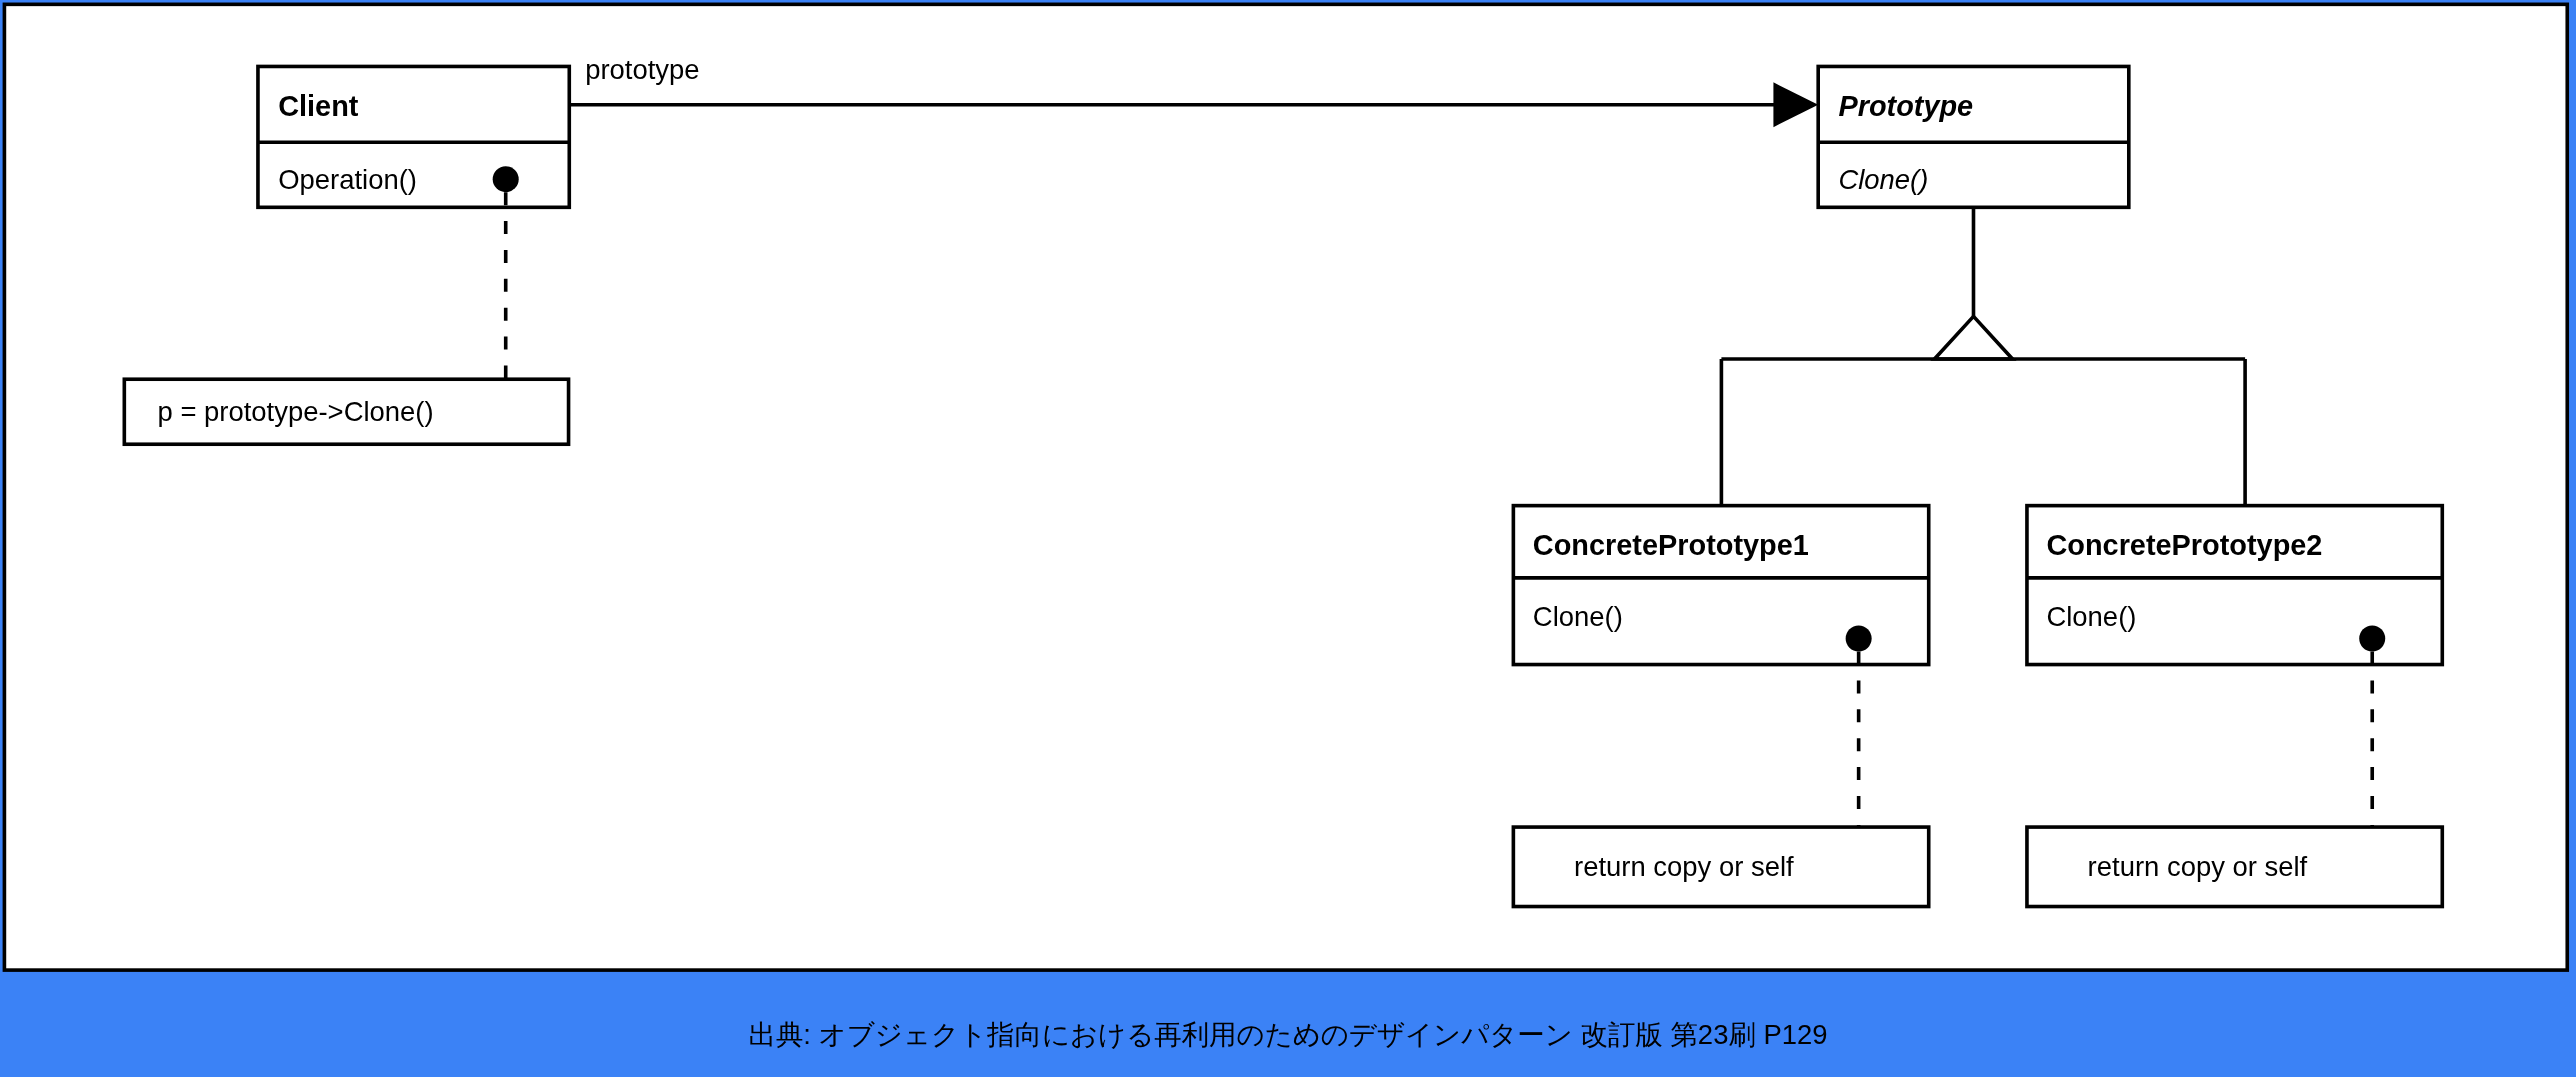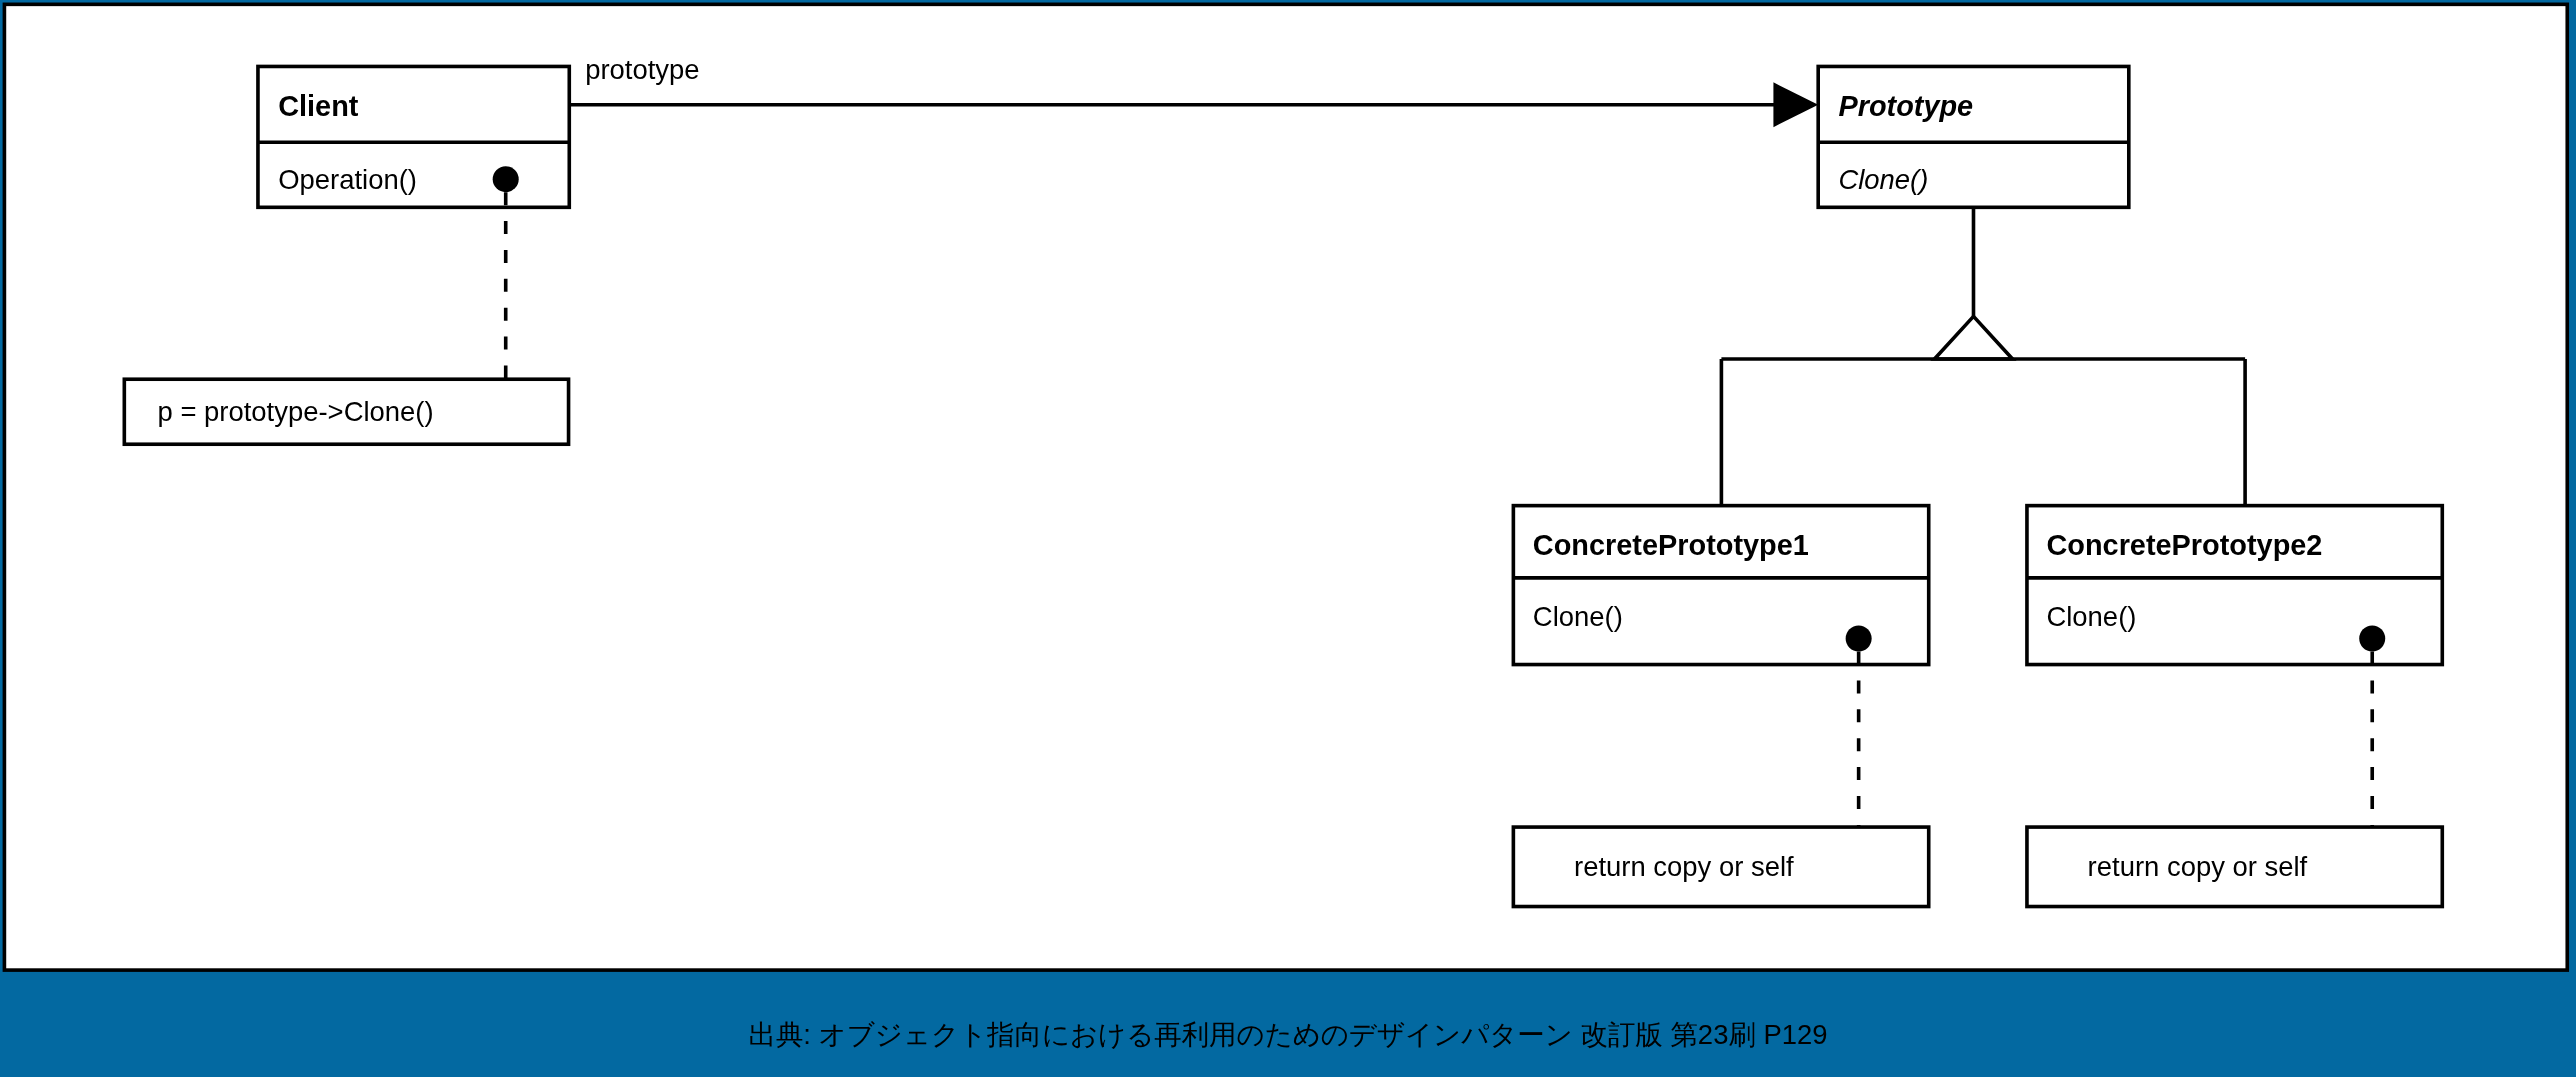--- a/index.html
+++ b/index.html
@@ -11,21 +11,21 @@
     width: 2576px;
     height: 1077px;
     font-family: "Liberation Sans", sans-serif;
     color: #000000;
     overflow: hidden;
   }
   #page {
     position: relative;
     width: 2576px;
     height: 1077px;
-    background: #0369a1;
+    background: #3b82f6;
   }
   #diagram-svg {
     position: absolute;
     left: 0;
     top: 0;
     width: 2576px;
     height: 1077px;
     display: block;
   }
   .cls-box-rect {

